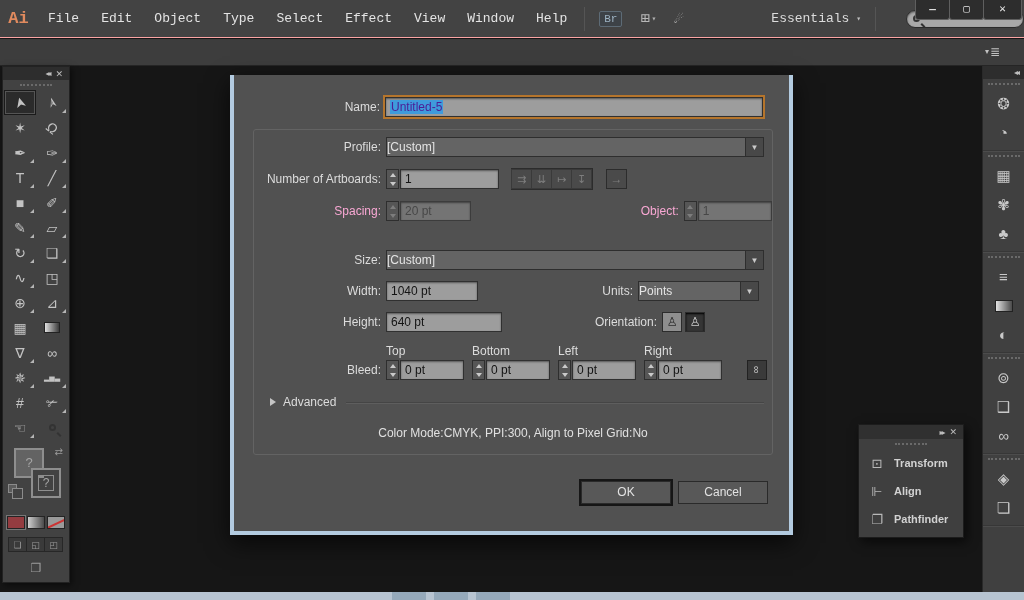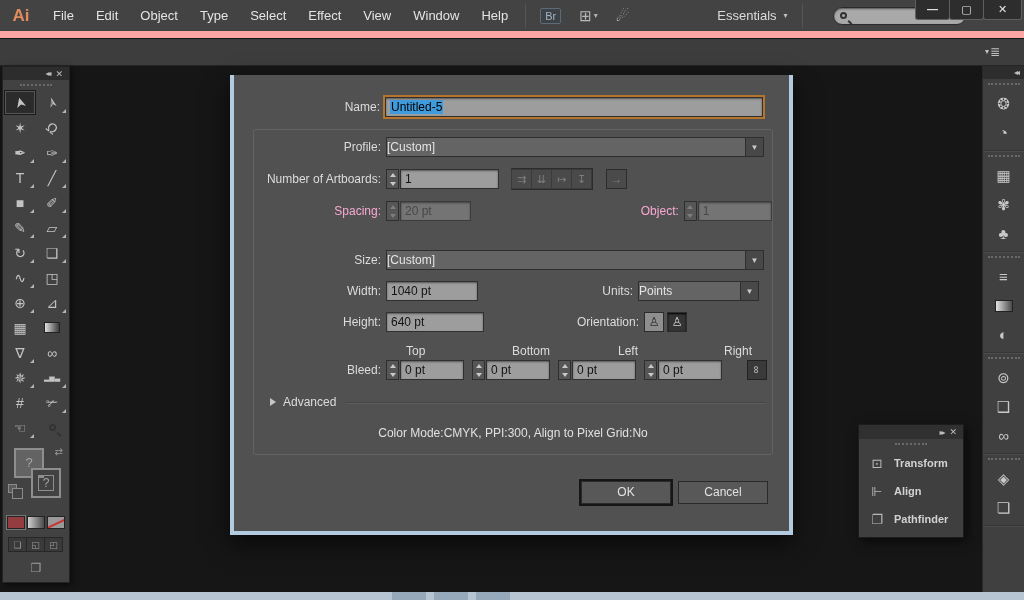--- a/index.html
+++ b/index.html
@@ -2,21 +2,21 @@
 <html><head>
 <meta charset="utf-8">
 <style>
   * { margin:0; padding:0; box-sizing:border-box; }
   html,body { width:1024px; height:600px; overflow:hidden; background:#151515;
     font-family:"Liberation Sans","DejaVu Sans",sans-serif; }
   #app { position:relative; width:1024px; height:600px; background:#161616; }
 
   
   .menu-bar { position:absolute; left:0; top:0; width:1024px; height:38px;
-    background:#434343; border-bottom:7px solid #fca5a5; display:flex; align-items:center; }
+    background:#434343; border-bottom:1px solid #fca5a5; display:flex; align-items:center;font-family:Liberation Mono, monospace; }
   .ai-logo { width:42px; height:38px; line-height:38px; text-align:center;
     color:#e08a5e; font-weight:bold; font-size:17px; }
   .menu-items { display:flex; height:38px; align-items:center; }
   .menu-item { padding:0 11px; font-size:13px; color:#e4e4e4; line-height:38px; cursor:default; }
   .mb-sep { width:1px; height:24px; background:#2e2e2e; border-right:1px solid #555; margin:0 6px; }
   .br-btn { margin-left:8px; padding:1px 4px; font-size:11px; color:#9fb4c4;
     border:1px solid #5d6b76; border-radius:2px; background:#3d4247; }
   .mb-icon { margin-left:18px; color:#b8b8b8; font-size:15px; display:flex; align-items:center; }
   .mb-icon .caret { font-size:8px; margin-left:2px; color:#b0b0b0; }
   .workspace { margin-left:88px; display:flex; align-items:center; color:#dcdcdc; font-size:13px; }
@@ -113,21 +113,21 @@
     border-bottom:4px solid #b3cbe0; padding-top:22px; }
   .row { display:flex; align-items:center; }
   .lab { flex:0 0 146px; text-align:right; margin-right:5px; font-size:12px; color:#dcdcdc; }
   .glab { flex:0 0 127px; text-align:right; margin-right:5px; font-size:12px; color:#dcdcdc; }
   .dis { color:#f9a8d4; }
   .tinput { height:20px; background:#9d9d9d; border:1px solid #303030;
     box-shadow:inset 0 1px 2px rgba(0,0,0,.45); color:#141414; font-size:12px;
     padding:2px 4px; white-space:nowrap; overflow:hidden; }
   .tinput.disabled { background:#747474; color:#474747; border-color:#3c3c3c; }
   .focusring { box-shadow:0 0 0 2px #b5752c, inset 0 1px 2px rgba(0,0,0,.45); }
-  .selhl { background:#3f9bdc; color:#000000; padding:0 1px; }
+  .selhl { background:#3f9bdc; color:#4c1d95; padding:0 1px; }
   .combo { height:20px; background:#646464; border:1px solid #2e2e2e; display:flex;
     align-items:center; color:#e4e4e4; font-size:12px; }
   .combo .cval { flex:1; }
   .combo .carrow { width:18px; align-self:stretch; background:#484848; border-left:1px solid #2e2e2e;
     display:flex; align-items:center; justify-content:center; color:#c9c9c9; font-size:8px; }
   .spin { width:13px; height:20px; display:flex; flex-direction:column; border:1px solid #2e2e2e;
     background:#565656; margin-right:1px; flex:0 0 13px; }
   .spin div { flex:1; display:flex; align-items:center; justify-content:center; }
   .spin .u::after { content:""; border-left:3px solid transparent; border-right:3px solid transparent;
     border-bottom:4px solid #c9c9c9; }
@@ -139,21 +139,21 @@
     padding:7px 0 14px 0; position:relative; }
   .arr-group { display:flex; margin-left:12px; border:1px solid #2c2c2c; }
   .arr-btn { width:21px; height:20px; background:#4a4a4a; border:1px solid #3a3a3a; margin-left:-1px;
     color:#7e7e7e; font-size:11px; display:flex; align-items:center; justify-content:center; }
   .rtl-btn { margin-left:13px; width:21px; height:20px; background:#4a4a4a; border:1px solid #2c2c2c;
     color:#7e7e7e; font-size:12px; display:flex; align-items:center; justify-content:center; }
   .orient-btn { width:20px; height:20px; border:1px solid #2c2c2c; font-size:12px; text-align:center;
     line-height:18px; }
   .orient-btn.up { background:#8e8e8e; color:#2c2c2c; margin-right:3px; }
   .orient-btn.pressed { background:#353535; color:#cdcdcd; box-shadow:inset 0 1px 2px #000; }
-  .bleed-hrow { display:flex; margin-top:12px; font-size:12px; color:#dcdcdc;gap:20px; }
+  .bleed-hrow { display:flex; margin-top:12px; font-size:12px; color:#dcdcdc; }
   .bleed-hrow span { flex:0 0 78px; margin-right:8px; }
   .bleed-frow { display:flex; margin-top:2px; align-items:center; }
   .bleed-field { display:flex; margin-right:8px; }
   .bleed-field .tinput { width:64px; }
   .link-btn { margin-left:17px; width:20px; height:20px; background:#3a3a3a; border:1px solid #222;
     color:#c9c9c9; display:flex; align-items:center; justify-content:center; }
   .link-btn span { display:inline-block; transform:rotate(90deg); font-size:11px; }
   .adv-row { display:flex; align-items:center; margin:15px 0 0 16px; }
   .adv-tri { width:0; height:0; border-top:4px solid transparent; border-bottom:4px solid transparent;
     border-left:6px solid #c5c5c5; }
@@ -495,21 +495,21 @@
           <div class="tinput" style="width:92px;">1040 pt</div>
           <div class="glab" style="flex:0 0 155px;">Units:</div>
           <div class="combo" style="width:121px;">
             <span class="cval">Points</span>
             <span class="carrow">▼</span>
           </div>
         </div>
 
         <div class="row" style="margin-top:11px;">
           <div class="glab">Height:</div>
-          <div class="tinput" style="width:98px;">640 pt</div>
+          <div class="tinput" style="width:116px;">640 pt</div>
           <div class="glab" style="flex:0 0 155px;">Orientation:</div>
           <div class="orient-btn up">♙</div>
           <div class="orient-btn pressed">♙</div>
         </div>
 
         <div class="bleed-hrow" id="bleed-headers">
           <div class="glab" style="flex:0 0 127px;"></div>
         <span>Top</span>
             <span>Bottom</span>
             <span>Left</span>

